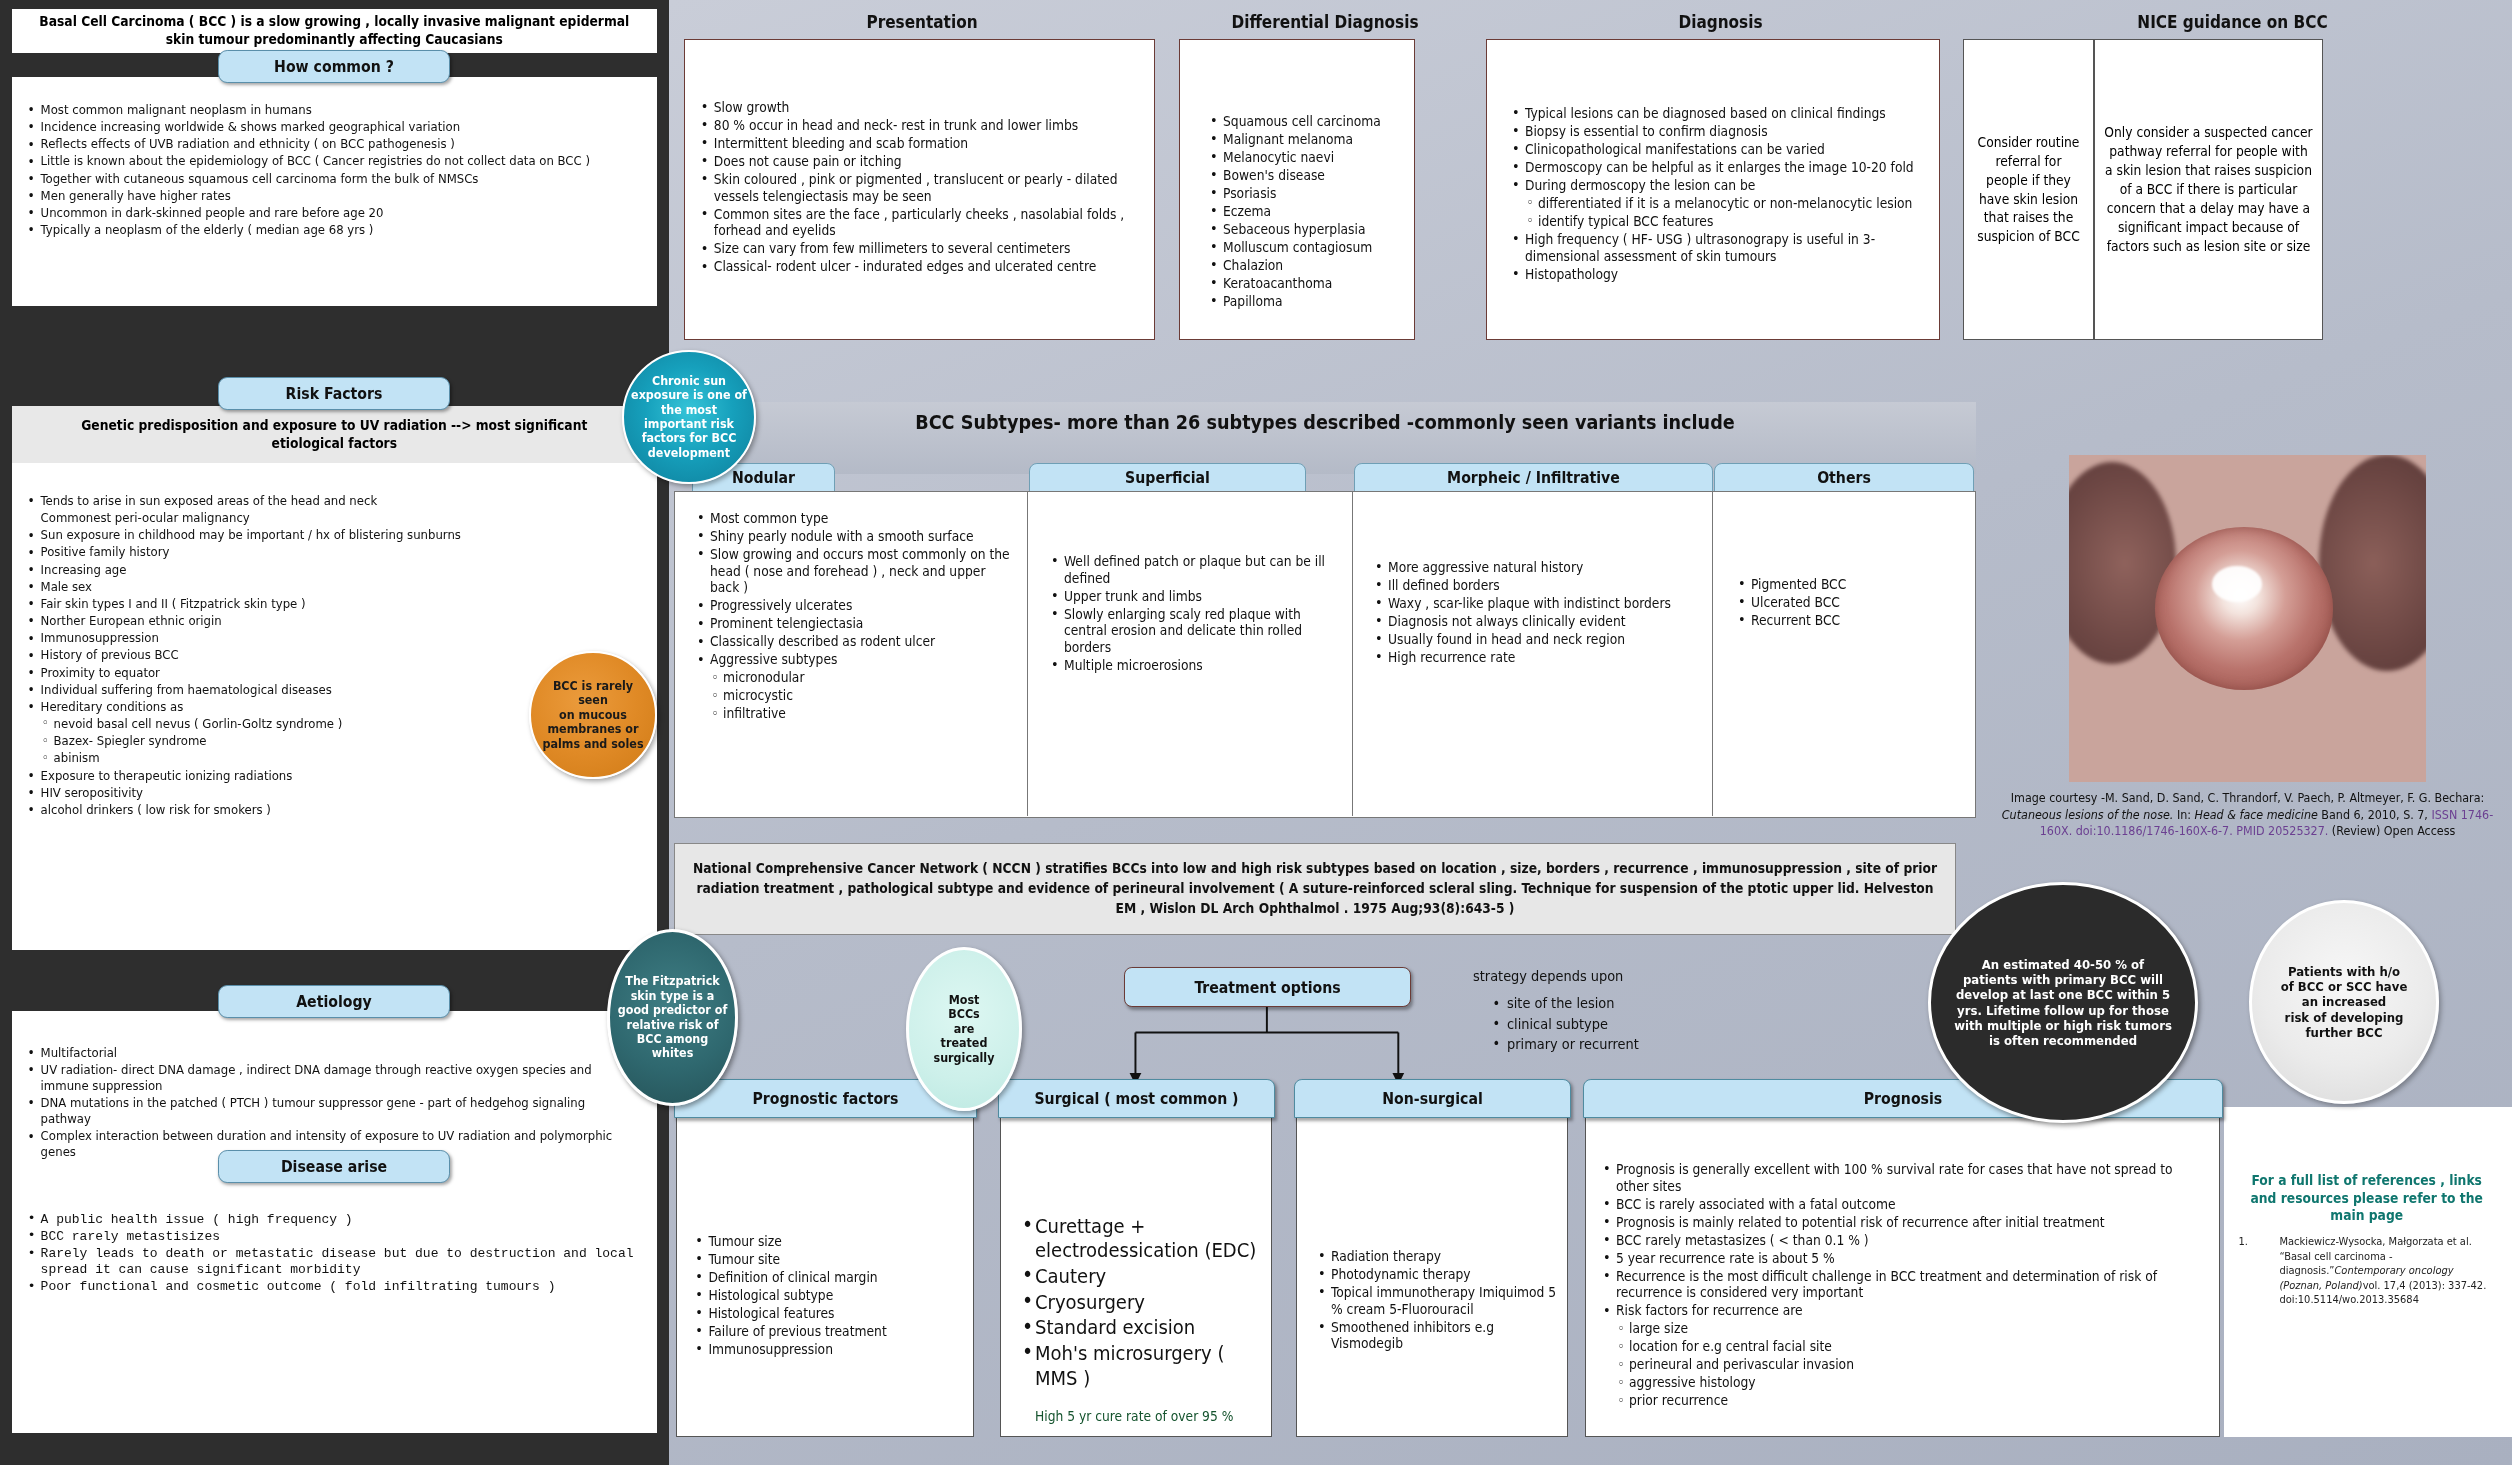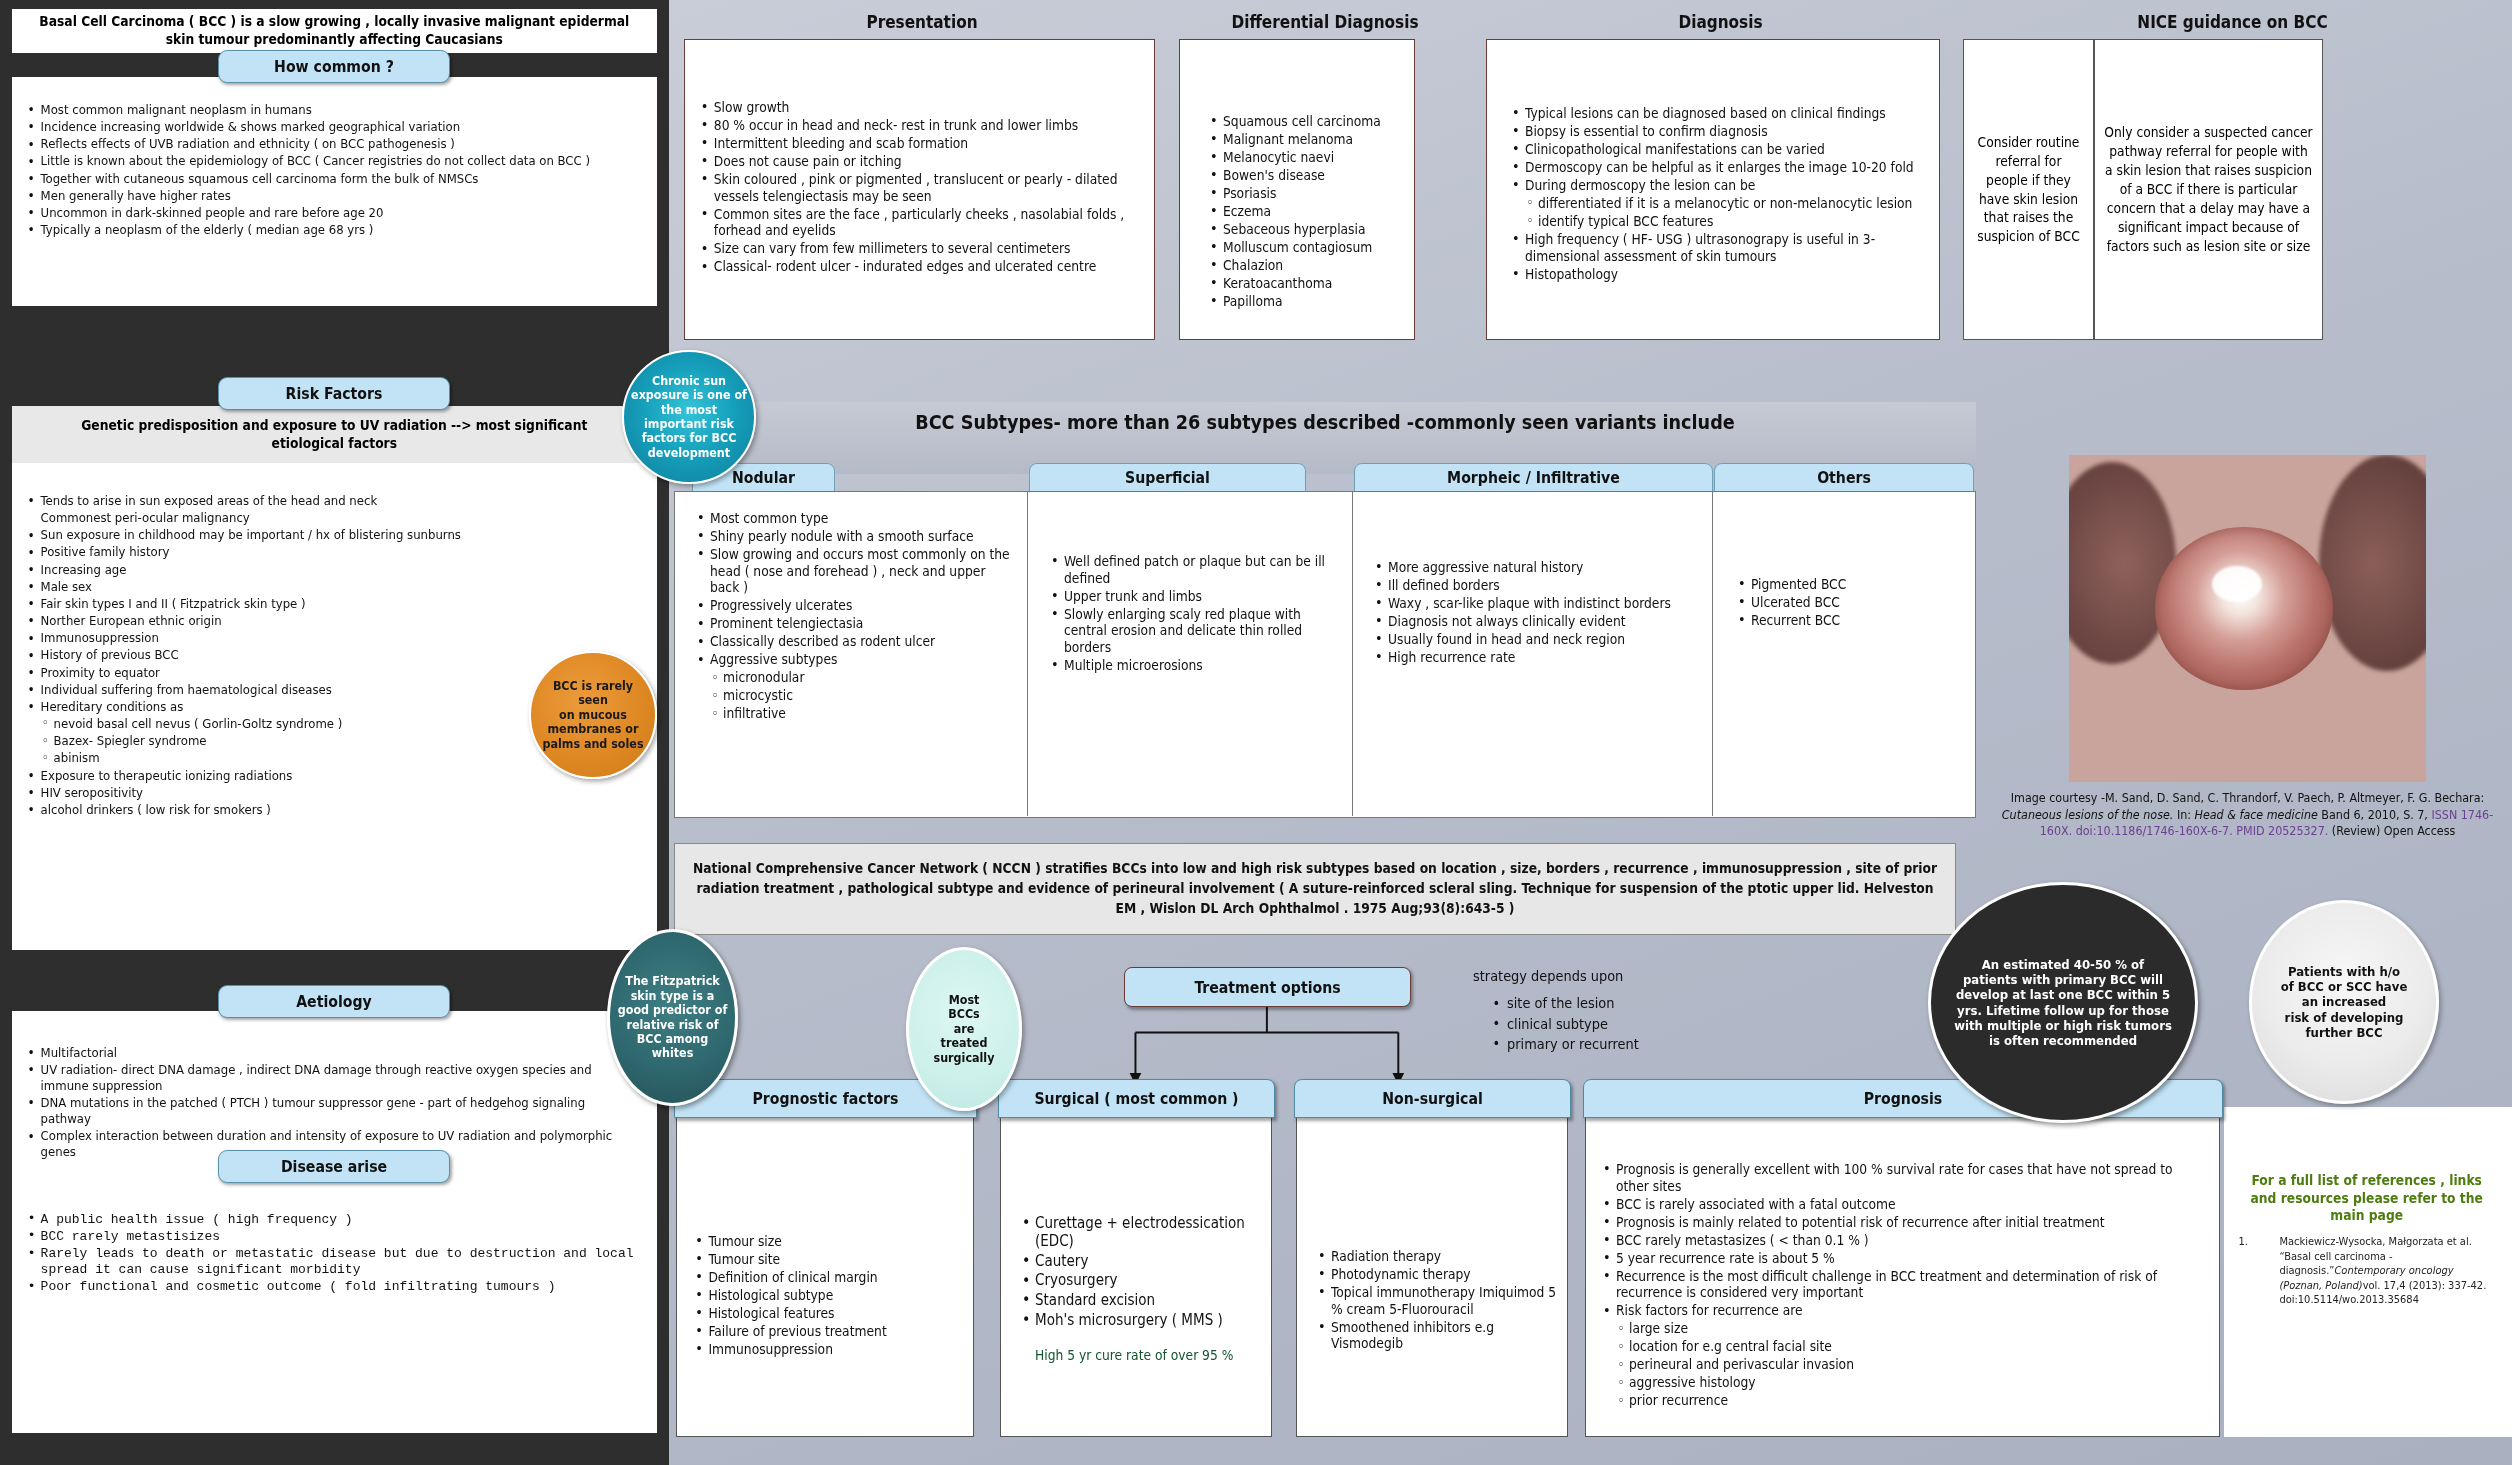--- a/index.html
+++ b/index.html
@@ -167,21 +167,21 @@
     position:absolute;text-align:center;color:#111;line-height:1.34;font-size:12.4px;
   }
   .cap .lk{color:#6b3f91;}
   .cap i{font-style:italic;}
 
   
   .refbox{
     position:absolute;background:#fff;box-sizing:border-box;
   }
   .ref-head{
-    text-align:center;font-weight:bold;color:#4d7c0f;font-size:13.7px;line-height:1.28;
+    text-align:center;font-weight:bold;color:#0f766e;font-size:13.7px;line-height:1.28;
   }
   .ref-item{display:flex;margin-top:10.5px;color:#222;font-size:11px;line-height:1.32;}
   .ref-num{width:41px;flex:0 0 41px;}
   .ref-txt{flex:1;}
   .ref-txt i{font-style:italic;}
 
   
   .arrow-svg{position:absolute;z-index:15;}
   .strat{
     position:absolute;color:#111;
@@ -450,21 +450,21 @@
         <li>Histological features</li>
         <li>Failure of previous treatment</li>
         <li>Immunosuppression</li>
       </ul>
   </div>
 
   <div class="tpill teal-b" style="left:998px;top:1079px;width:275px;height:37px;border-radius:7.9px 7.9px 0 0;">
     <span>Surgical ( most common )</span>
   </div>
   <div class="wbox plain" style="left:1000px;top:1116px;width:272px;height:321px;">
-    <ul class="bullets" style="font-size:15px;padding:97px 9.2px 0 17px;" id="bc1">
+    <ul class="bullets" style="font-size:20px;padding:97px 9.2px 0 17px;" id="bc1">
         <li>Curettage + electrodessication (EDC)</li>
         <li>Cautery</li>
         <li>Cryosurgery</li>
         <li>Standard excision</li>
         <li>Moh's microsurgery ( MMS )</li>
       </ul>
     <div style="font-size:13.7px;padding:17px 9.2px 0 34px;color:#14532d;">High 5 yr cure rate of over 95 %</div>
   </div>
 
   <div class="tpill teal-b" style="left:1294px;top:1079px;width:275px;height:37px;border-radius:7.9px 7.9px 0 0;">

